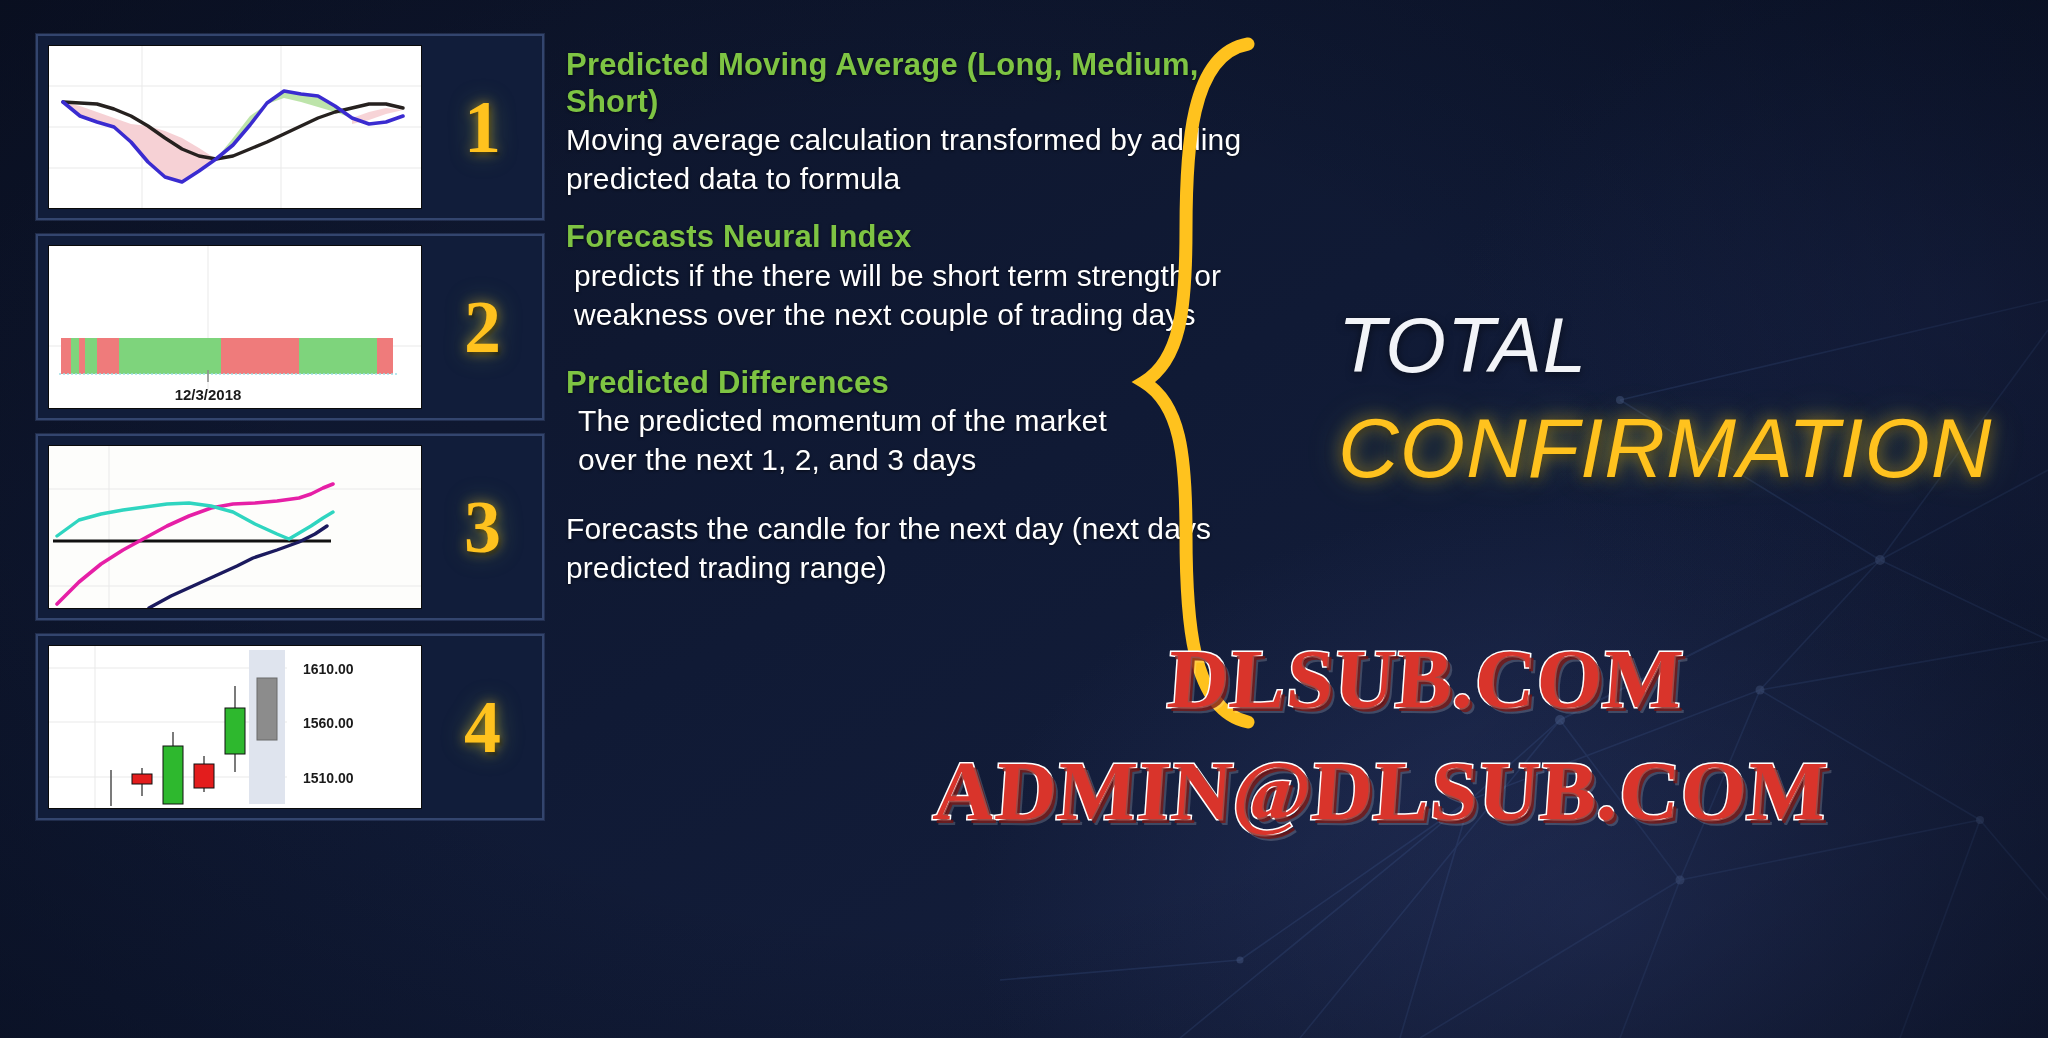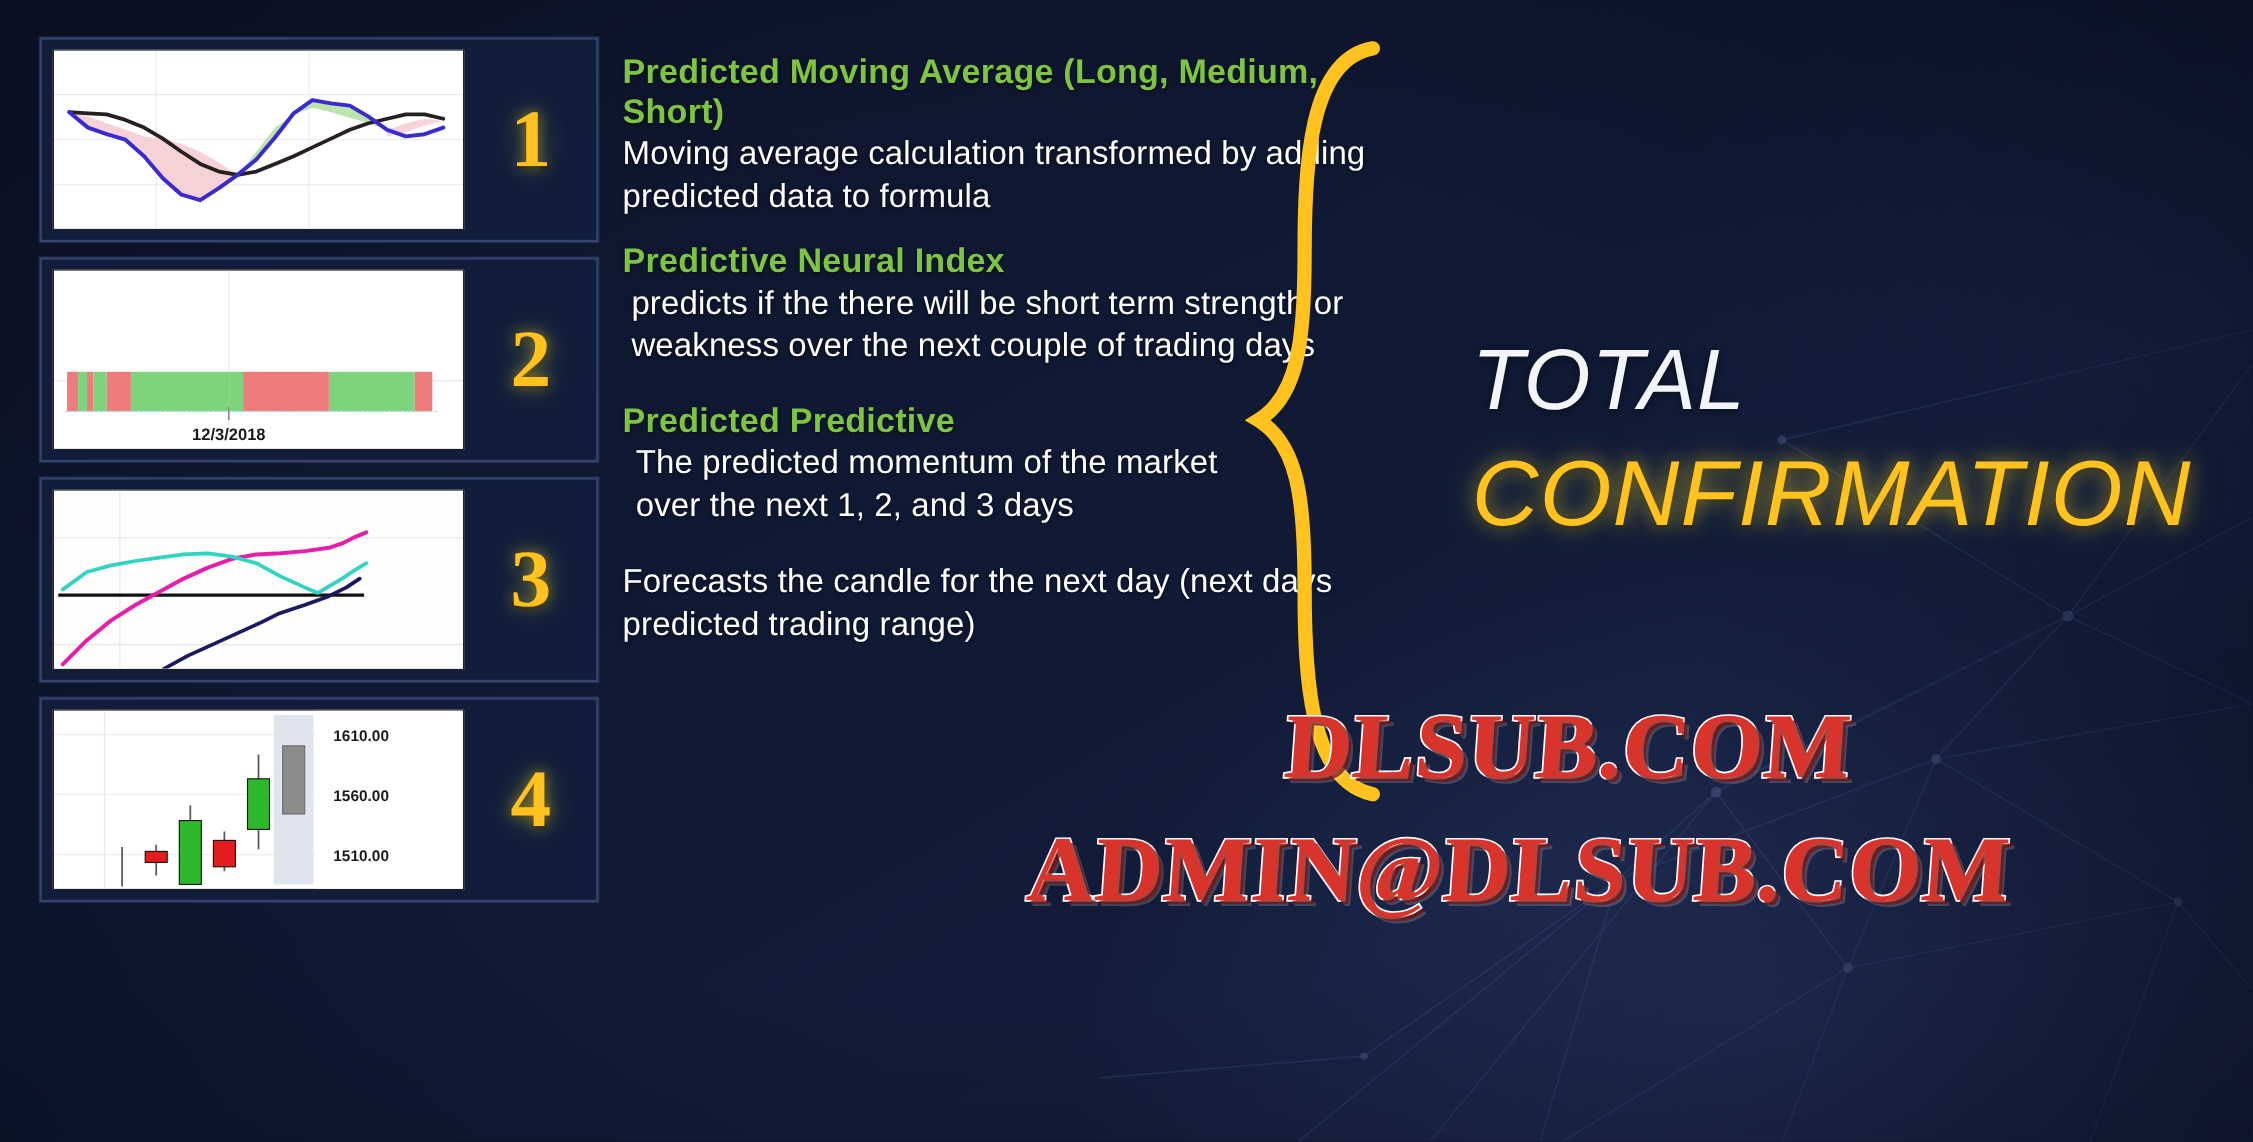--- a/index.html
+++ b/index.html
@@ -231,26 +231,26 @@
 </div>
 
 <div class="blocks">
 
   <div class="block" style="">
     <div class="b-title">Predicted Moving Average (Long, Medium, Short)</div>
     <div class="b-body">Moving average calculation transformed by adding predicted data to formula</div>
   </div>
 
   <div class="block" style="margin-bottom:30px;">
-    <div class="b-title">Predictive Neural Index</div>
+    <div class="b-title">Forecasts Neural Index</div>
     <div class="b-body" style="padding-left:8px;">predicts if the there will be short term strength or weakness over the next couple of trading days</div>
   </div>
 
   <div class="block" style="margin-bottom:30px;">
-    <div class="b-title">Predicted Predictive</div>
+    <div class="b-title">Predicted Differences</div>
     <div class="b-body" style="max-width:580px;margin-left:12px;">The predicted momentum of the market over the next 1, 2, and 3 days</div>
   </div>
 
   <div class="block">
     <div class="b-body">Forecasts the candle for the next day (next days predicted trading range)</div>
   </div>
 </div>
 
 <svg id="brace" viewBox="0 0 260 710">
   <path d="M118,14 C60,24 56,120 56,200 C56,280 50,330 14,352

